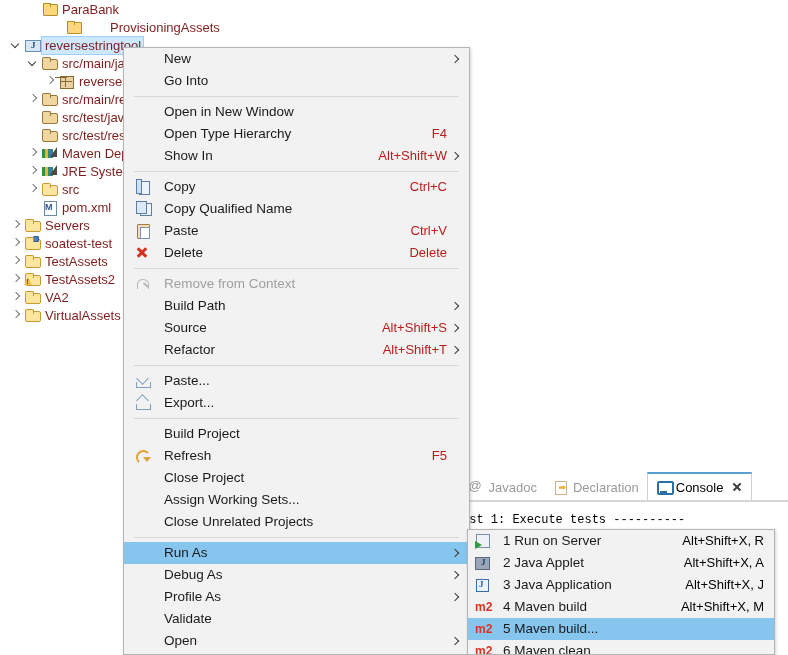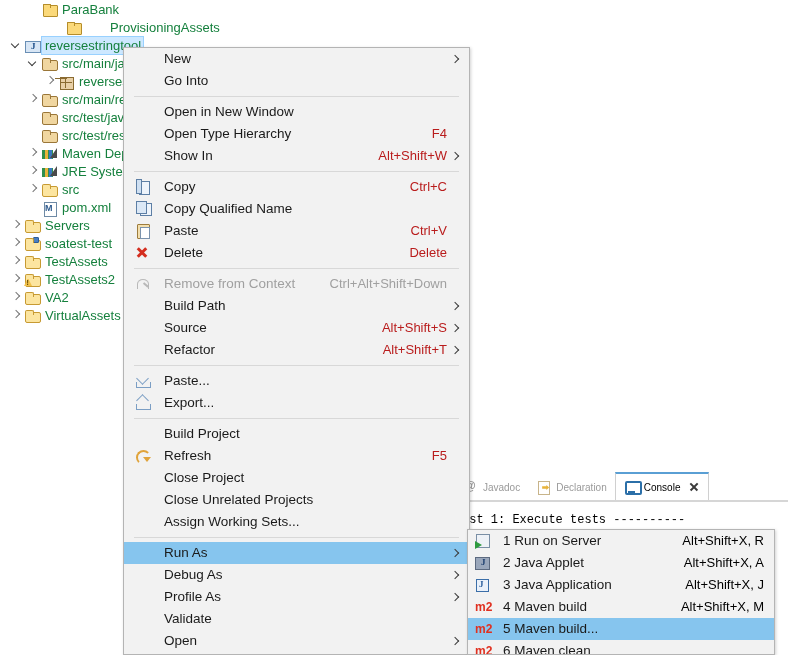--- a/index.html
+++ b/index.html
@@ -14,22 +14,22 @@
   }
   #root { position: relative; width: 788px; height: 655px; }
 
   
   #explorer {
     position: absolute; left: 0; top: 0; width: 406px; height: 471px;
     background: #ffffff; overflow: hidden;
   }
   .tree-row {
     position: relative; height: 18px; line-height: 18px;
-    white-space: nowrap; font-size: 13px; color: #15803d;
-    display: flex; align-items: flex-end;
+    white-space: nowrap; font-size: 13px; color: #7f1d1d;
+    display: flex; align-items: center;
   }
   .tree-row.selected .tree-label {
     background: #cde8ff; outline: 1px solid #99d1ff;
   }
   .twisty {
     width: 16px; min-width: 16px; height: 18px;
     display: inline-block; position: relative;
   }
   .twisty.collapsed::after {
     content: ""; position: absolute; left: 5px; top: 5px;
@@ -143,21 +143,21 @@
     position:absolute; left:420px; top:471px; width:368px; height:184px;
     background:#ffffff;
   }
   #console-tabs{
     position:absolute; left:0; top:0; width:368px; height:30px;
     background:#ffffff; border-bottom:1px solid #d6d6d6;
     display:flex; align-items:flex-end;
   }
   .ctab{
     display:flex; align-items:center; gap:5px;
-    height:26px; padding:0 8px; font-size:10px; color:#9a9a9a;
+    height:26px; padding:0 8px; font-size:13px; color:#9a9a9a;
     white-space:nowrap;
   }
   .ctab.active{
     color:#000; background:#ffffff;
     border:1px solid #d0d0d0; border-bottom:none;
     border-top:2px solid #5a9fd4;
     height:28px; padding:0 8px;
   }
   .ctab .tabicon{ position:relative; width:15px; height:14px; display:inline-block; }
   .ic-at::before{ content:"@"; position:absolute; left:0; top:-2px; font-size:13px; color:#9a9a9a;}
@@ -548,21 +548,20 @@
       <div class="mi">
         <span class="micon ic-delete"></span>
         <span class="mlabel">Delete</span>
         <span class="maccel">Delete</span>
         <span class="marrow"></span>
       </div>
       <div class="msep"></div>
       <div class="mi disabled">
         <span class="micon ic-removectx"></span>
         <span class="mlabel">Remove from Context</span>
-        <span class="maccel">Ctrl+Alt+Shift+Down</span>
         <span class="marrow"></span>
       </div>
       <div class="mi">
         <span class="micon "></span>
         <span class="mlabel">Build Path</span>
         <span class="maccel"></span>
         <span class="marrow on"></span>
       </div>
       <div class="mi">
         <span class="micon "></span>
@@ -603,27 +602,27 @@
         <span class="marrow"></span>
       </div>
       <div class="mi">
         <span class="micon "></span>
         <span class="mlabel">Close Project</span>
         <span class="maccel"></span>
         <span class="marrow"></span>
       </div>
       <div class="mi">
         <span class="micon "></span>
+        <span class="mlabel">Assign Working Sets...</span>
+        <span class="maccel"></span>
+        <span class="marrow"></span>
+      </div>
+      <div class="mi">
+        <span class="micon "></span>
         <span class="mlabel">Close Unrelated Projects</span>
-        <span class="maccel"></span>
-        <span class="marrow"></span>
-      </div>
-      <div class="mi">
-        <span class="micon "></span>
-        <span class="mlabel">Assign Working Sets...</span>
         <span class="maccel"></span>
         <span class="marrow"></span>
       </div>
       <div class="msep"></div>
       <div class="mi highlight">
         <span class="micon "></span>
         <span class="mlabel">Run As</span>
         <span class="maccel"></span>
         <span class="marrow on"></span>
       </div>

